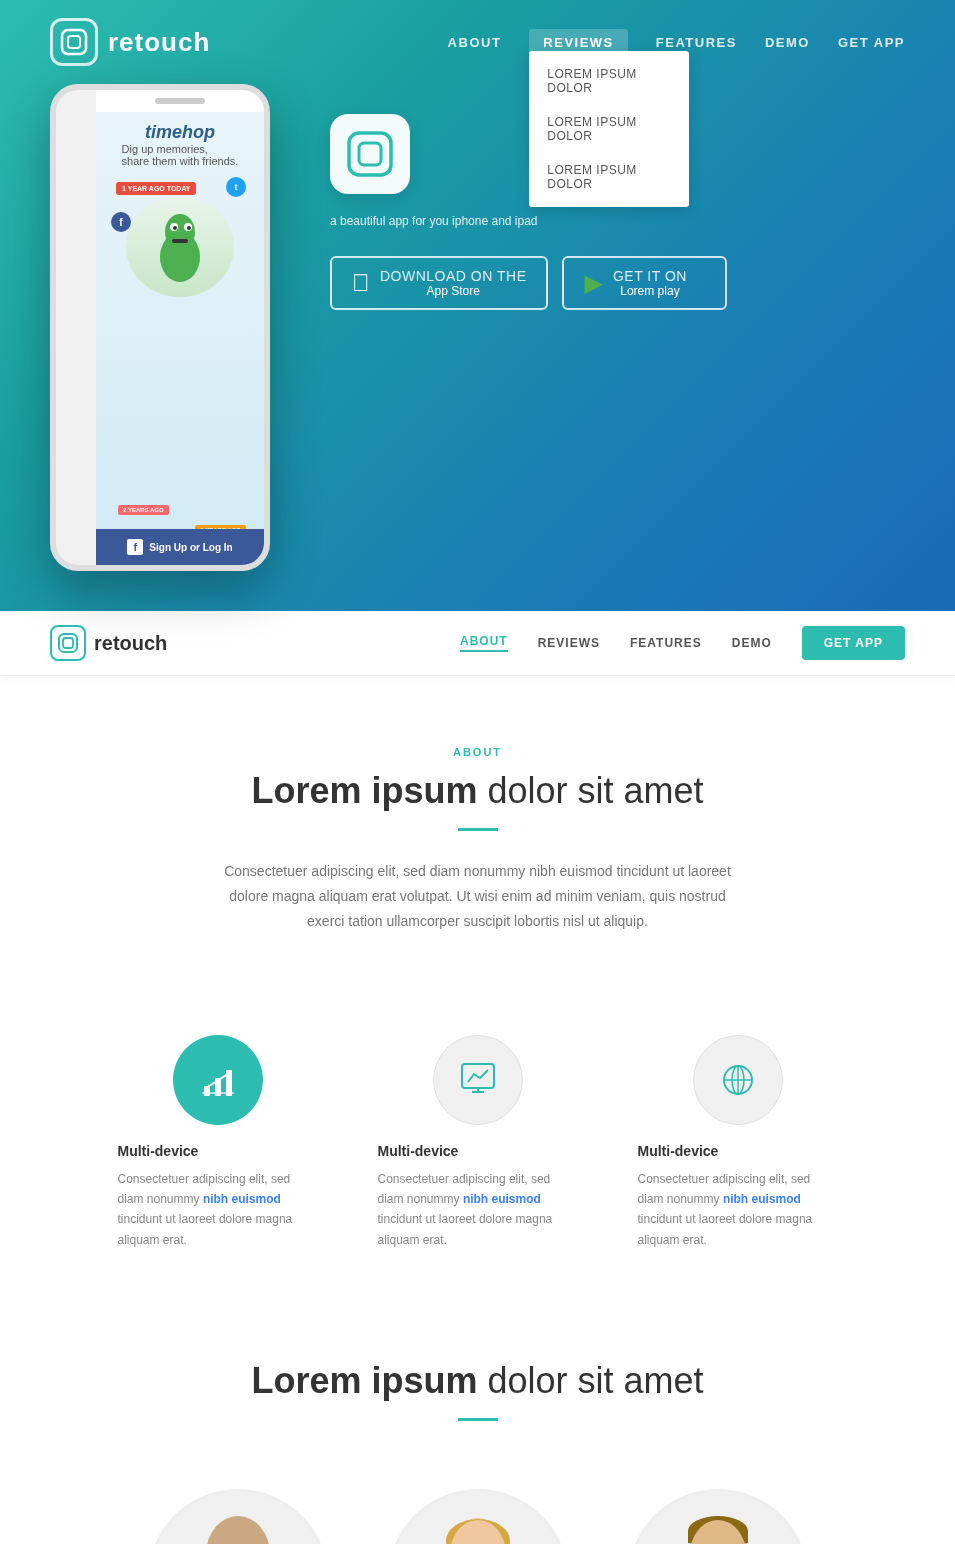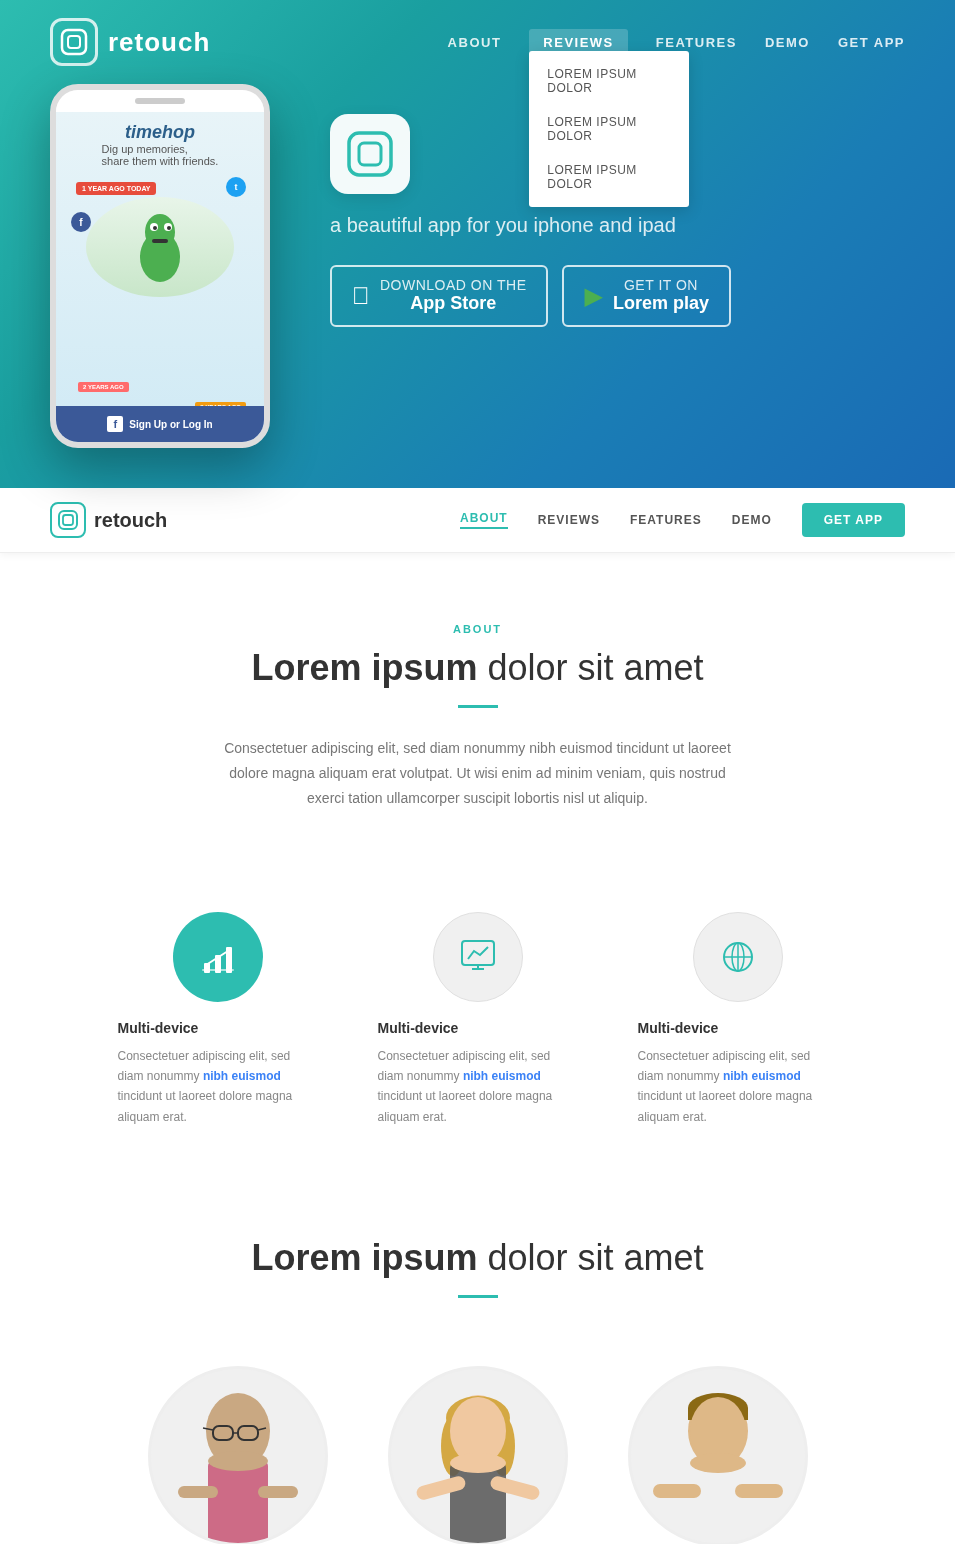--- a/index.html
+++ b/index.html
@@ -89,25 +89,26 @@
       align-items: flex-start;
       padding: 0 50px 40px;
       gap: 60px;
     }
     .phone-mockup {
       width: 220px;
       min-width: 220px;
       background: #f0f0f0;
       border-radius: 28px;
       border: 6px solid #ddd;
-      height: 364px;
+      height: 487px;
       overflow: hidden;
       position: relative;
       box-shadow: 0 20px 50px rgba(0,0,0,0.3);
       flex-shrink: 0;
+      padding-left: 40px;
     }
     .phone-inner {
       background: #fff;
       height: 100%;
       display: flex;
       flex-direction: column;
       align-items: center;
       overflow: hidden;
       position: relative;
     }
@@ -185,21 +186,21 @@
     }
     .hero-title {
       font-size: 46px;
       font-weight: 300;
       color: #fff;
       line-height: 1.1;
       margin-bottom: 8px;
     }
     .hero-title strong { font-weight: 900; }
     .hero-subtitle {
-      font-size: 20px;
+      font-size: 12px;
       color: rgba(255,255,255,0.85);
       margin-bottom: 28px;
     }
     .store-buttons {
       display: flex;
       gap: 14px;
       flex-wrap: wrap;
     }
     .store-btn {
       display: flex;
@@ -216,22 +217,22 @@
     .store-btn-icon {
       font-size: 24px;
     }
     .store-btn-text-small {
       font-size: 14px;
       color: rgba(255,255,255,0.85);
       text-transform: uppercase;
       letter-spacing: 0.5px;
     }
     .store-btn-text-large {
-      font-size: 18px;
-      font-weight: 700;
+      font-size: 12px;
+      font-weight: 400;
       color: #fff;
       line-height: 1.2;
     }
 
     
     .secondary-nav {
       background: #fff;
       border-bottom: 1px solid #eee;
       display: flex;
       align-items: center;

